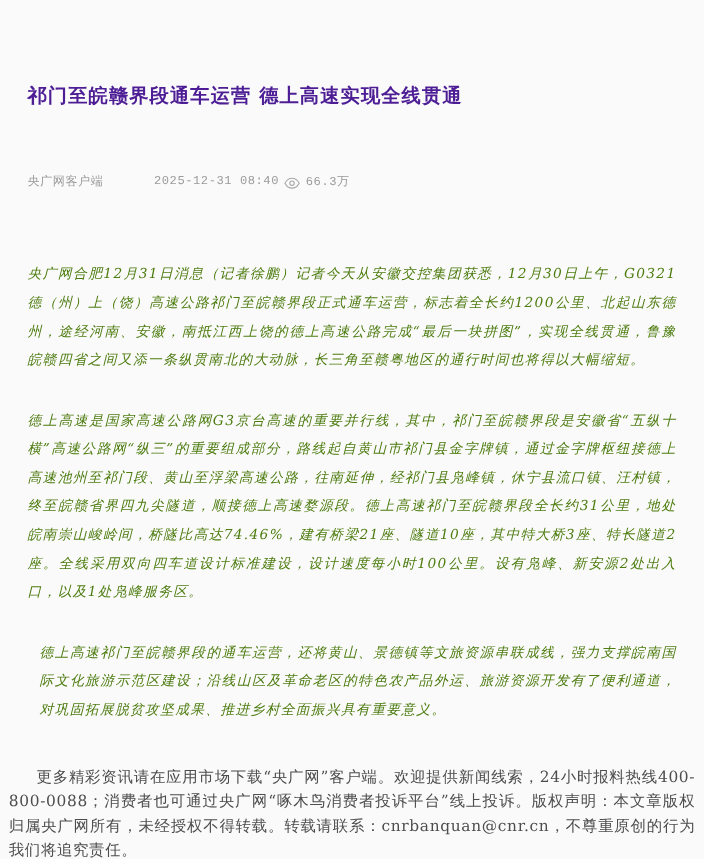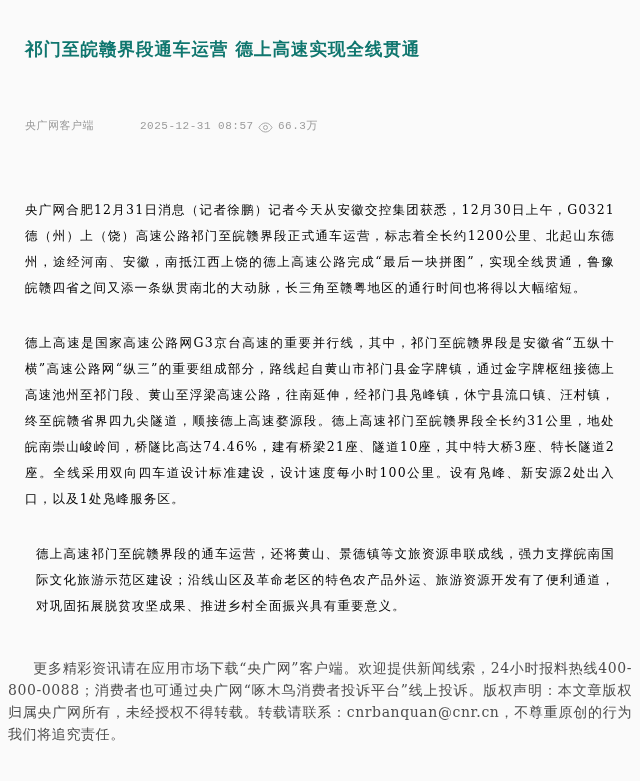--- a/index.html
+++ b/index.html
@@ -11,24 +11,24 @@
     font-family: "DejaVu Serif", "Liberation Serif", serif;
     color: #3f3f3f;
     -webkit-font-smoothing: antialiased;
   }
   .page { width: 640px; height: 781px; position: relative; }
 
   .content { padding: 0 25px; }
 
   .article-title {
     margin: 0;
-    padding-top: 37px;
+    padding-top: 76px;
     font-size: 17.5px;
     font-weight: bold;
-    color: #0f766e;
+    color: #4c1d95;
     letter-spacing: 1px;
     line-height: 1.45;
   }
 
   .meta-row {
     margin-top: 56px;
     display: flex;
     align-items: center;
     font-size: 11px;
     color: #9b9b9b;
@@ -40,21 +40,22 @@
   .meta-views { display: flex; align-items: flex-end; gap: 5px; }
   .eye-icon svg { display: block; }
 
   .article-body { margin-top: 64px; }
   .article-body p {
     margin: 0 0 29px 0;
     font-size: 12.5px;
     line-height: 26px;
     letter-spacing: 1.2px;
     text-align: justify;
-    color: #000000;
+    color: #4d7c0f;
+    font-style: italic;
   }
   .article-body p:last-child { margin-bottom: 0; margin-left: 11px; }
 
   .footer {
     margin: 38px 8px 0 8px;
   }
   .footer-notice {
     font-size: 14px;
     line-height: 22px;
     letter-spacing: 0.6px;
@@ -74,21 +75,21 @@
 </head>
 <body>
 
 <div class="page">
   <div class="content">
 
     <h1 class="article-title">祁门至皖赣界段通车运营 德上高速实现全线贯通</h1>
 
     <div class="meta-row">
       <span class="meta-source">央广网客户端</span>
-      <span class="meta-date">2025-12-31 08:57</span>
+      <span class="meta-date">2025-12-31 08:40</span>
       <span class="meta-views">
         <span class="eye-icon">
           <svg width="15" height="11" viewBox="0 0 15 11" fill="none" xmlns="http://www.w3.org/2000/svg">
             <path d="M1 5.5C2.6 2.6 4.9 1 7.5 1C10.1 1 12.4 2.6 14 5.5C12.4 8.4 10.1 10 7.5 10C4.9 10 2.6 8.4 1 5.5Z" stroke="#a8a8a8" stroke-width="1"></path>
             <circle cx="7.5" cy="5.5" r="2" stroke="#a8a8a8" stroke-width="1"></circle>
           </svg>
         </span>
         <span>66.3万</span>
       </span>
     </div>

